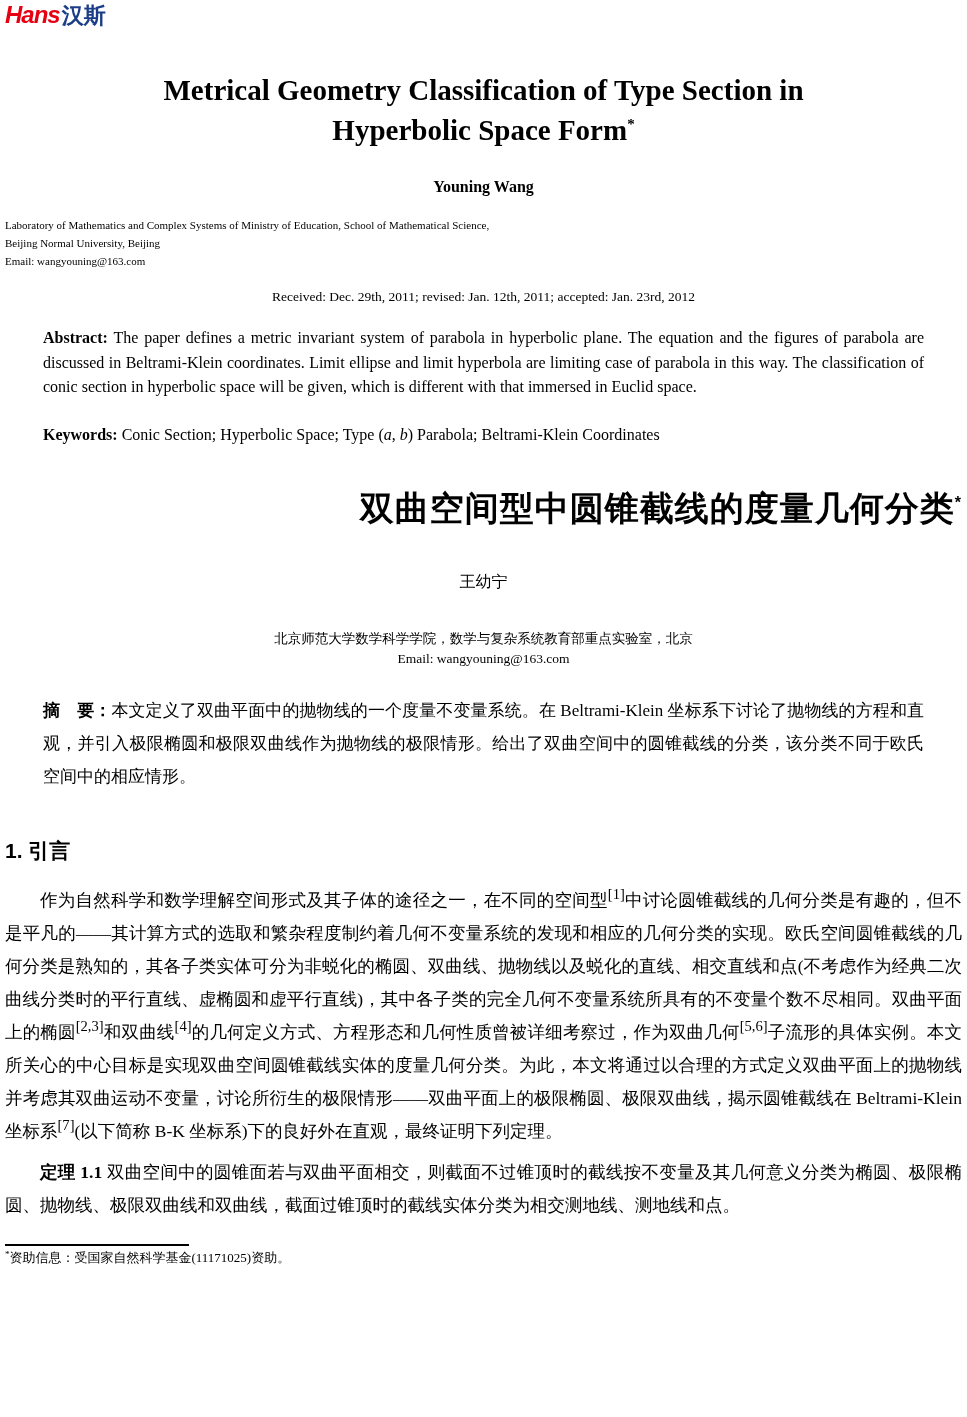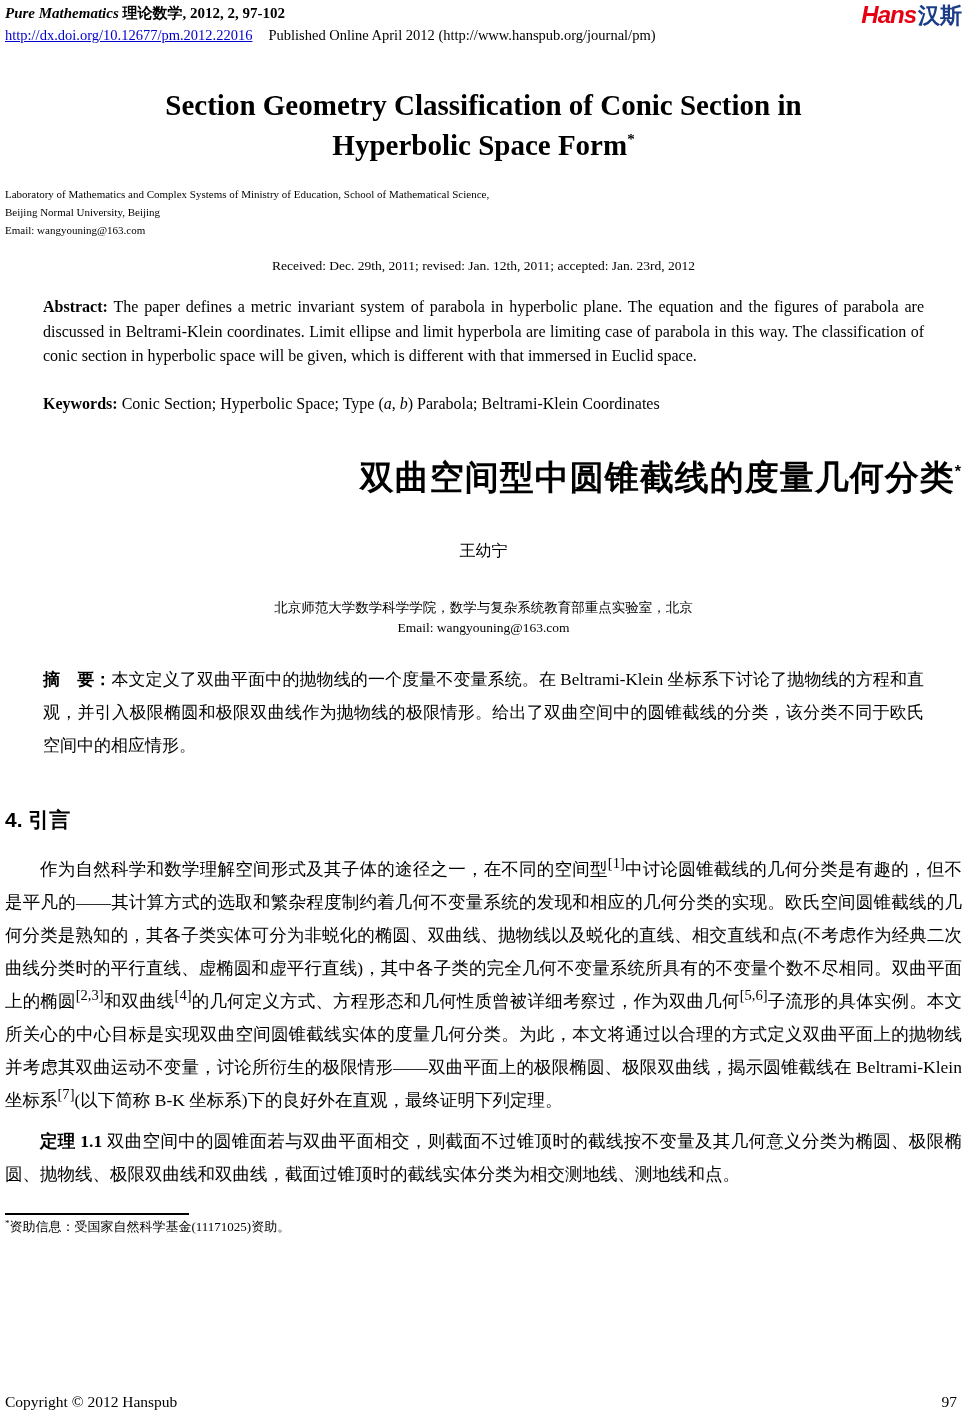--- a/index.html
+++ b/index.html
@@ -64,38 +64,31 @@
     display: flex; justify-content: space-between;
     font-size: 15.5px;
   }
 </style>
 </head>
 <body>
 
 <div class="page">
 
   <div class="header">
-    <div>
-      <div class="journal-line">
-        <span class="journal-name">Pure Mathematics</span><span> 理论数学, 2012, 2, 97-102</span>
-      </div>
-      <div class="doi-line">
-        <a class="doi-link">http://dx.doi.org/10.12677/pm.2012.22016</a><span>Published Online April 2012 (http://www.hanspub.org/journal/pm)</span>
-      </div>
-    </div>
     <div class="logo">
       <span class="logo-hans">Hans</span><span class="logo-hanzi">汉斯</span>
     </div>
   </div>
 
   <div class="title-en">
-    <span>Section Geometry Classification of Conic Section in</span><br>
+    <span>Metrical Geometry Classification of Type Section in</span><br>
     <span>Hyperbolic Space Form</span><sup>*</sup>
   </div>
 
+  <div class="author-en">Youning Wang</div>
 
   <div class="affil-en">
     <span>Laboratory of Mathematics and Complex Systems of Ministry of Education, School of Mathematical Science,</span><br>
     <span>Beijing Normal University, Beijing</span><br>
     <span>Email: wangyouning@163.com</span>
   </div>
 
   <div class="received">Received: Dec. 29th, 2011; revised: Jan. 12th, 2011; accepted: Jan. 23rd, 2012</div>
 
   <div class="abstract-en">
@@ -114,29 +107,25 @@
 
   <div class="affil-cn">北京师范大学数学科学学院，数学与复杂系统教育部重点实验室，北京</div>
   <div class="email-cn">Email: wangyouning@163.com</div>
 
 
   <div class="abstract-cn">
     <span class="label-b">摘　要：</span><span>本文定义了双曲平面中的抛物线的一个度量不变量系统。在 Beltrami-Klein 坐标系下讨论了抛物线的方程和直观，并引入极限椭圆和极限双曲线作为抛物线的极限情形。给出了双曲空间中的圆锥截线的分类，该分类不同于欧氏空间中的相应情形。</span>
   </div>
 
 
-  <div class="section-heading">4. 引言</div>
+  <div class="section-heading">1. 引言</div>
 
   <div class="body-para"><span>作为自然科学和数学理解空间形式及其子体的途径之一，在不同的空间型</span><sup>[1]</sup><span>中讨论圆锥截线的几何分类是有趣的，但不是平凡的——其计算方式的选取和繁杂程度制约着几何不变量系统的发现和相应的几何分类的实现。欧氏空间圆锥截线的几何分类是熟知的，其各子类实体可分为非蜕化的椭圆、双曲线、抛物线以及蜕化的直线、相交直线和点(不考虑作为经典二次曲线分类时的平行直线、虚椭圆和虚平行直线)，其中各子类的完全几何不变量系统所具有的不变量个数不尽相同。双曲平面上的椭圆</span><sup>[2,3]</sup><span>和双曲线</span><sup>[4]</sup><span>的几何定义方式、方程形态和几何性质曾被详细考察过，作为双曲几何</span><sup>[5,6]</sup><span>子流形的具体实例。本文所关心的中心目标是实现双曲空间圆锥截线实体的度量几何分类。为此，本文将通过以合理的方式定义双曲平面上的抛物线并考虑其双曲运动不变量，讨论所衍生的极限情形——双曲平面上的极限椭圆、极限双曲线，揭示圆锥截线在 Beltrami-Klein 坐标系</span><sup>[7]</sup><span>(以下简称 B-K 坐标系)下的良好外在直观，最终证明下列定理。</span></div>
 
   <div class="body-para second"><span class="b">定理 1.1</span><span>  双曲空间中的圆锥面若与双曲平面相交，则截面不过锥顶时的截线按不变量及其几何意义分类为椭圆、极限椭圆、抛物线、极限双曲线和双曲线，截面过锥顶时的截线实体分类为相交测地线、测地线和点。</span></div>
 
   <hr class="footnote-rule">
   <div class="footnote">
     <sup>*</sup><span>资助信息：受国家自然科学基金(11171025)资助。</span>
   </div>
 
-  <div class="footer">
-    <span>Copyright © 2012 Hanspub</span>
-    <span>97</span>
-  </div>
 
 </div>
 
 </body></html>

